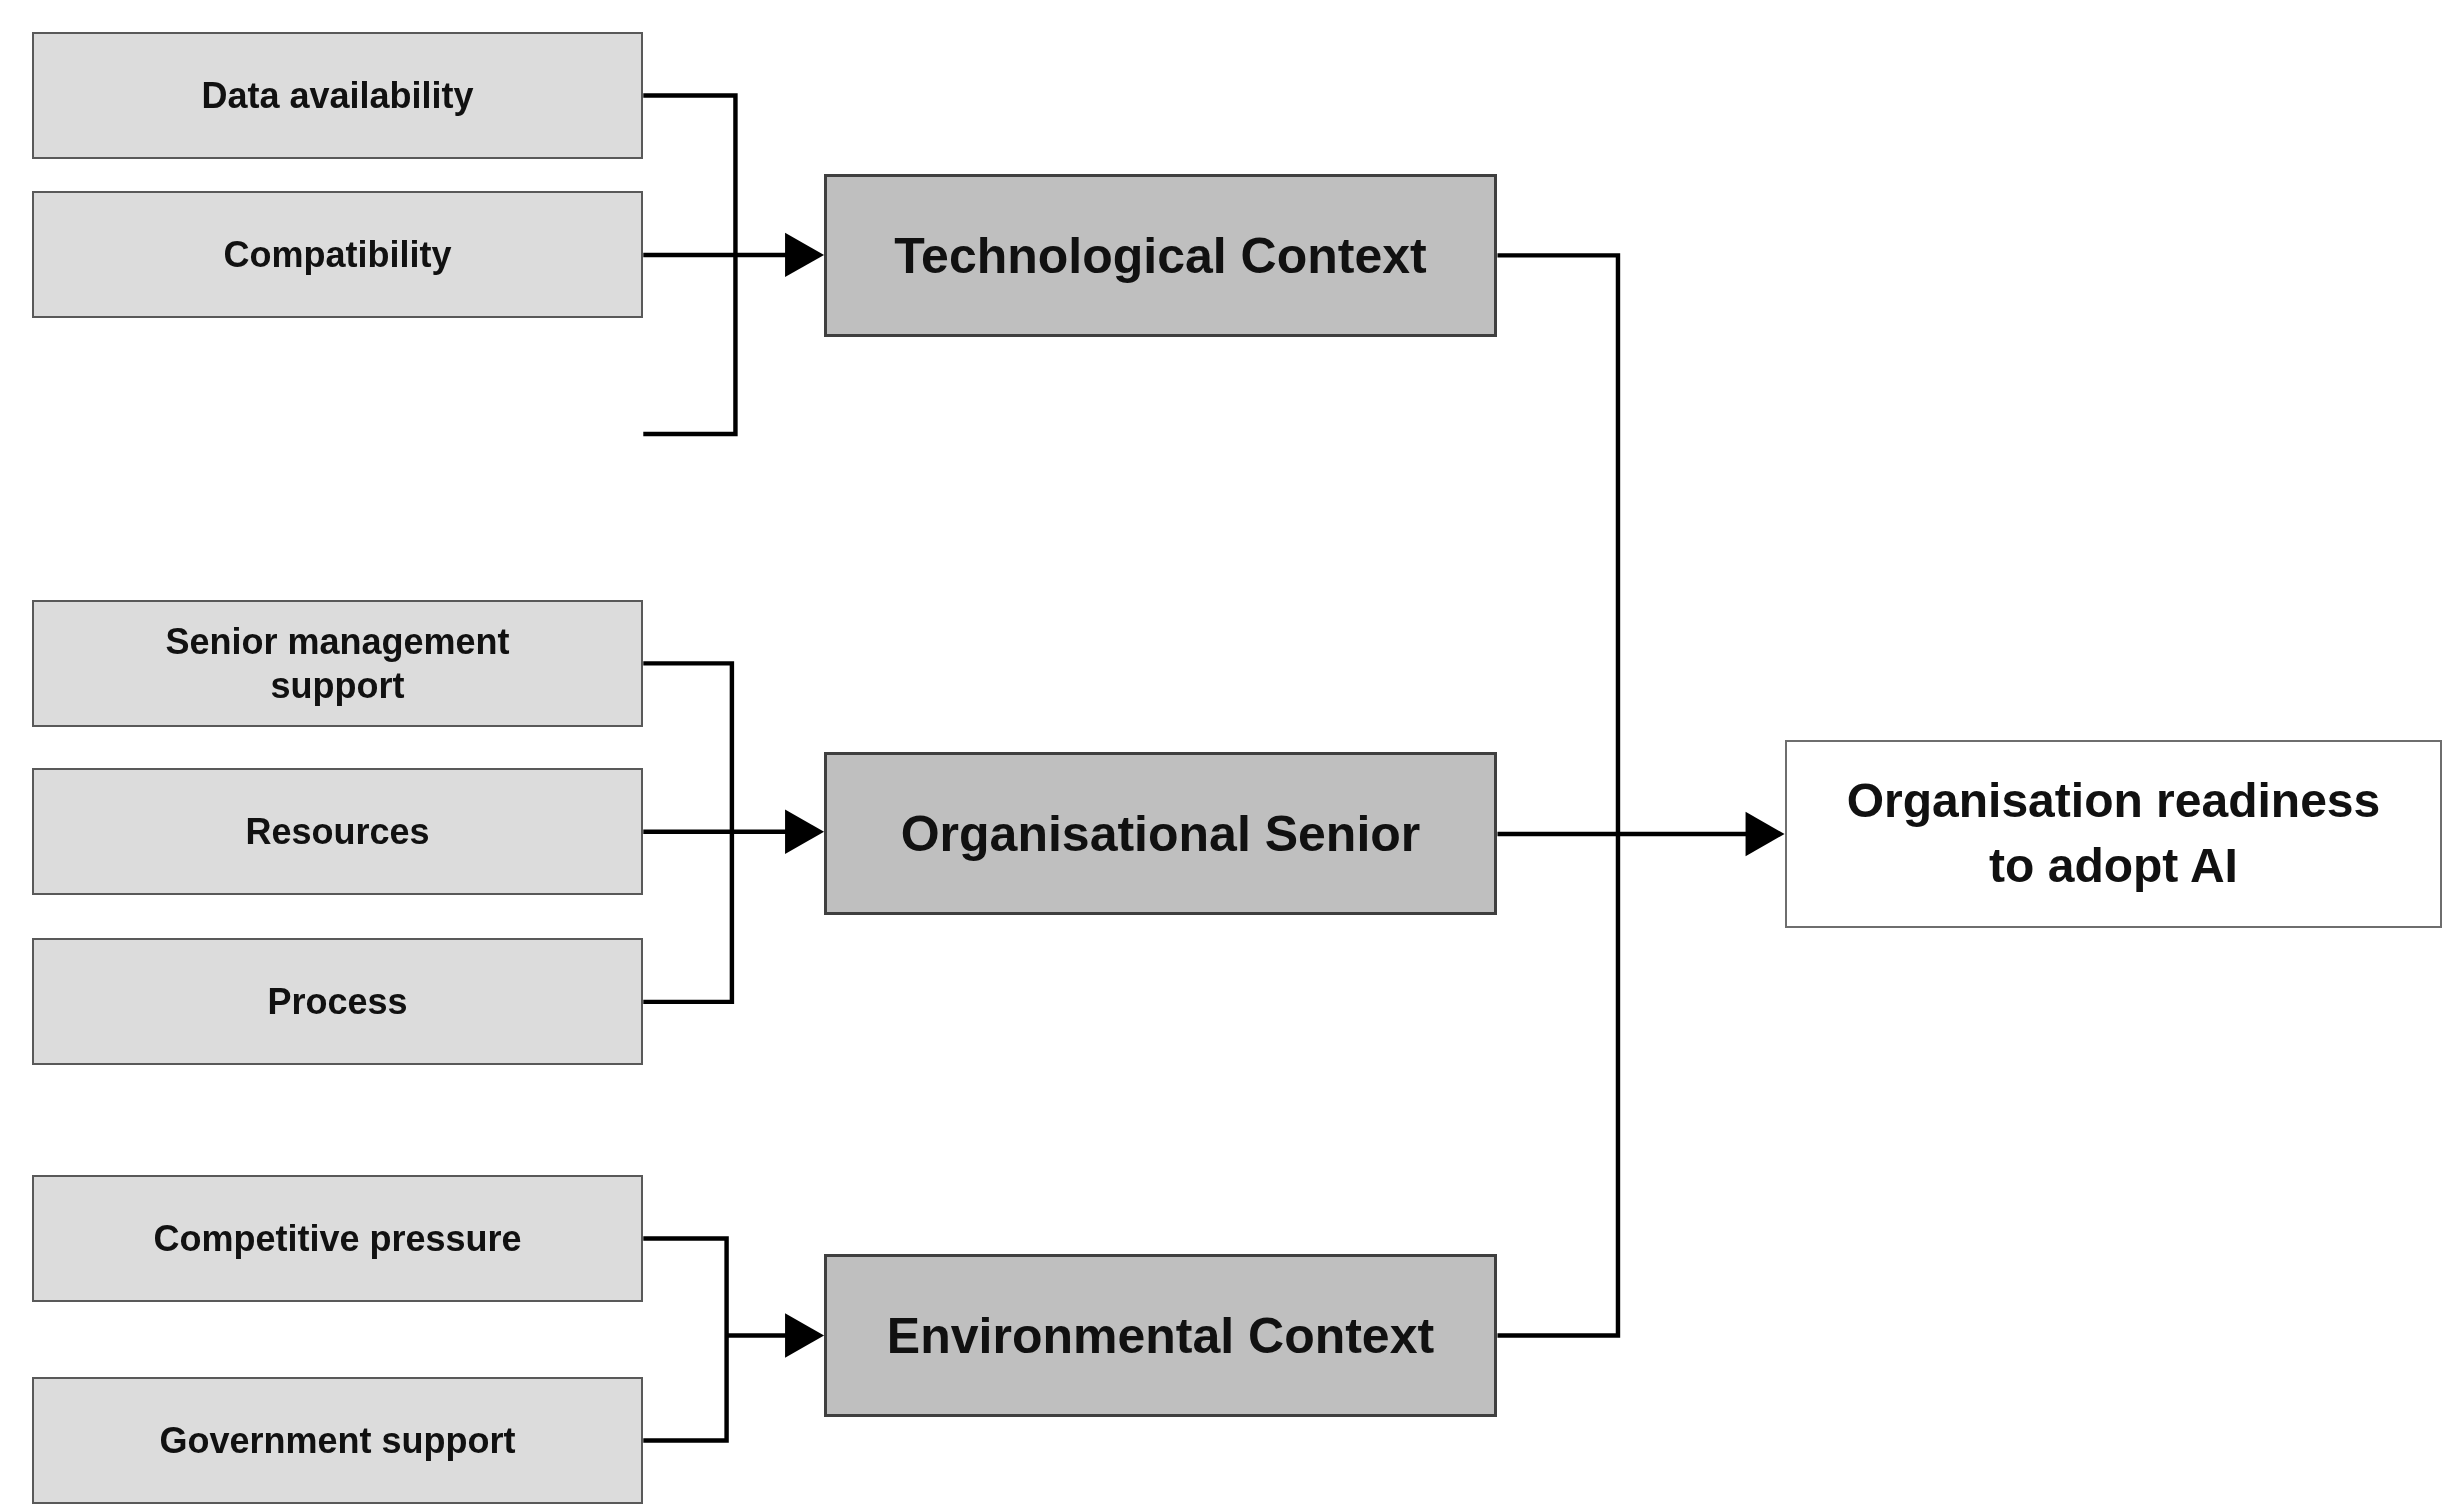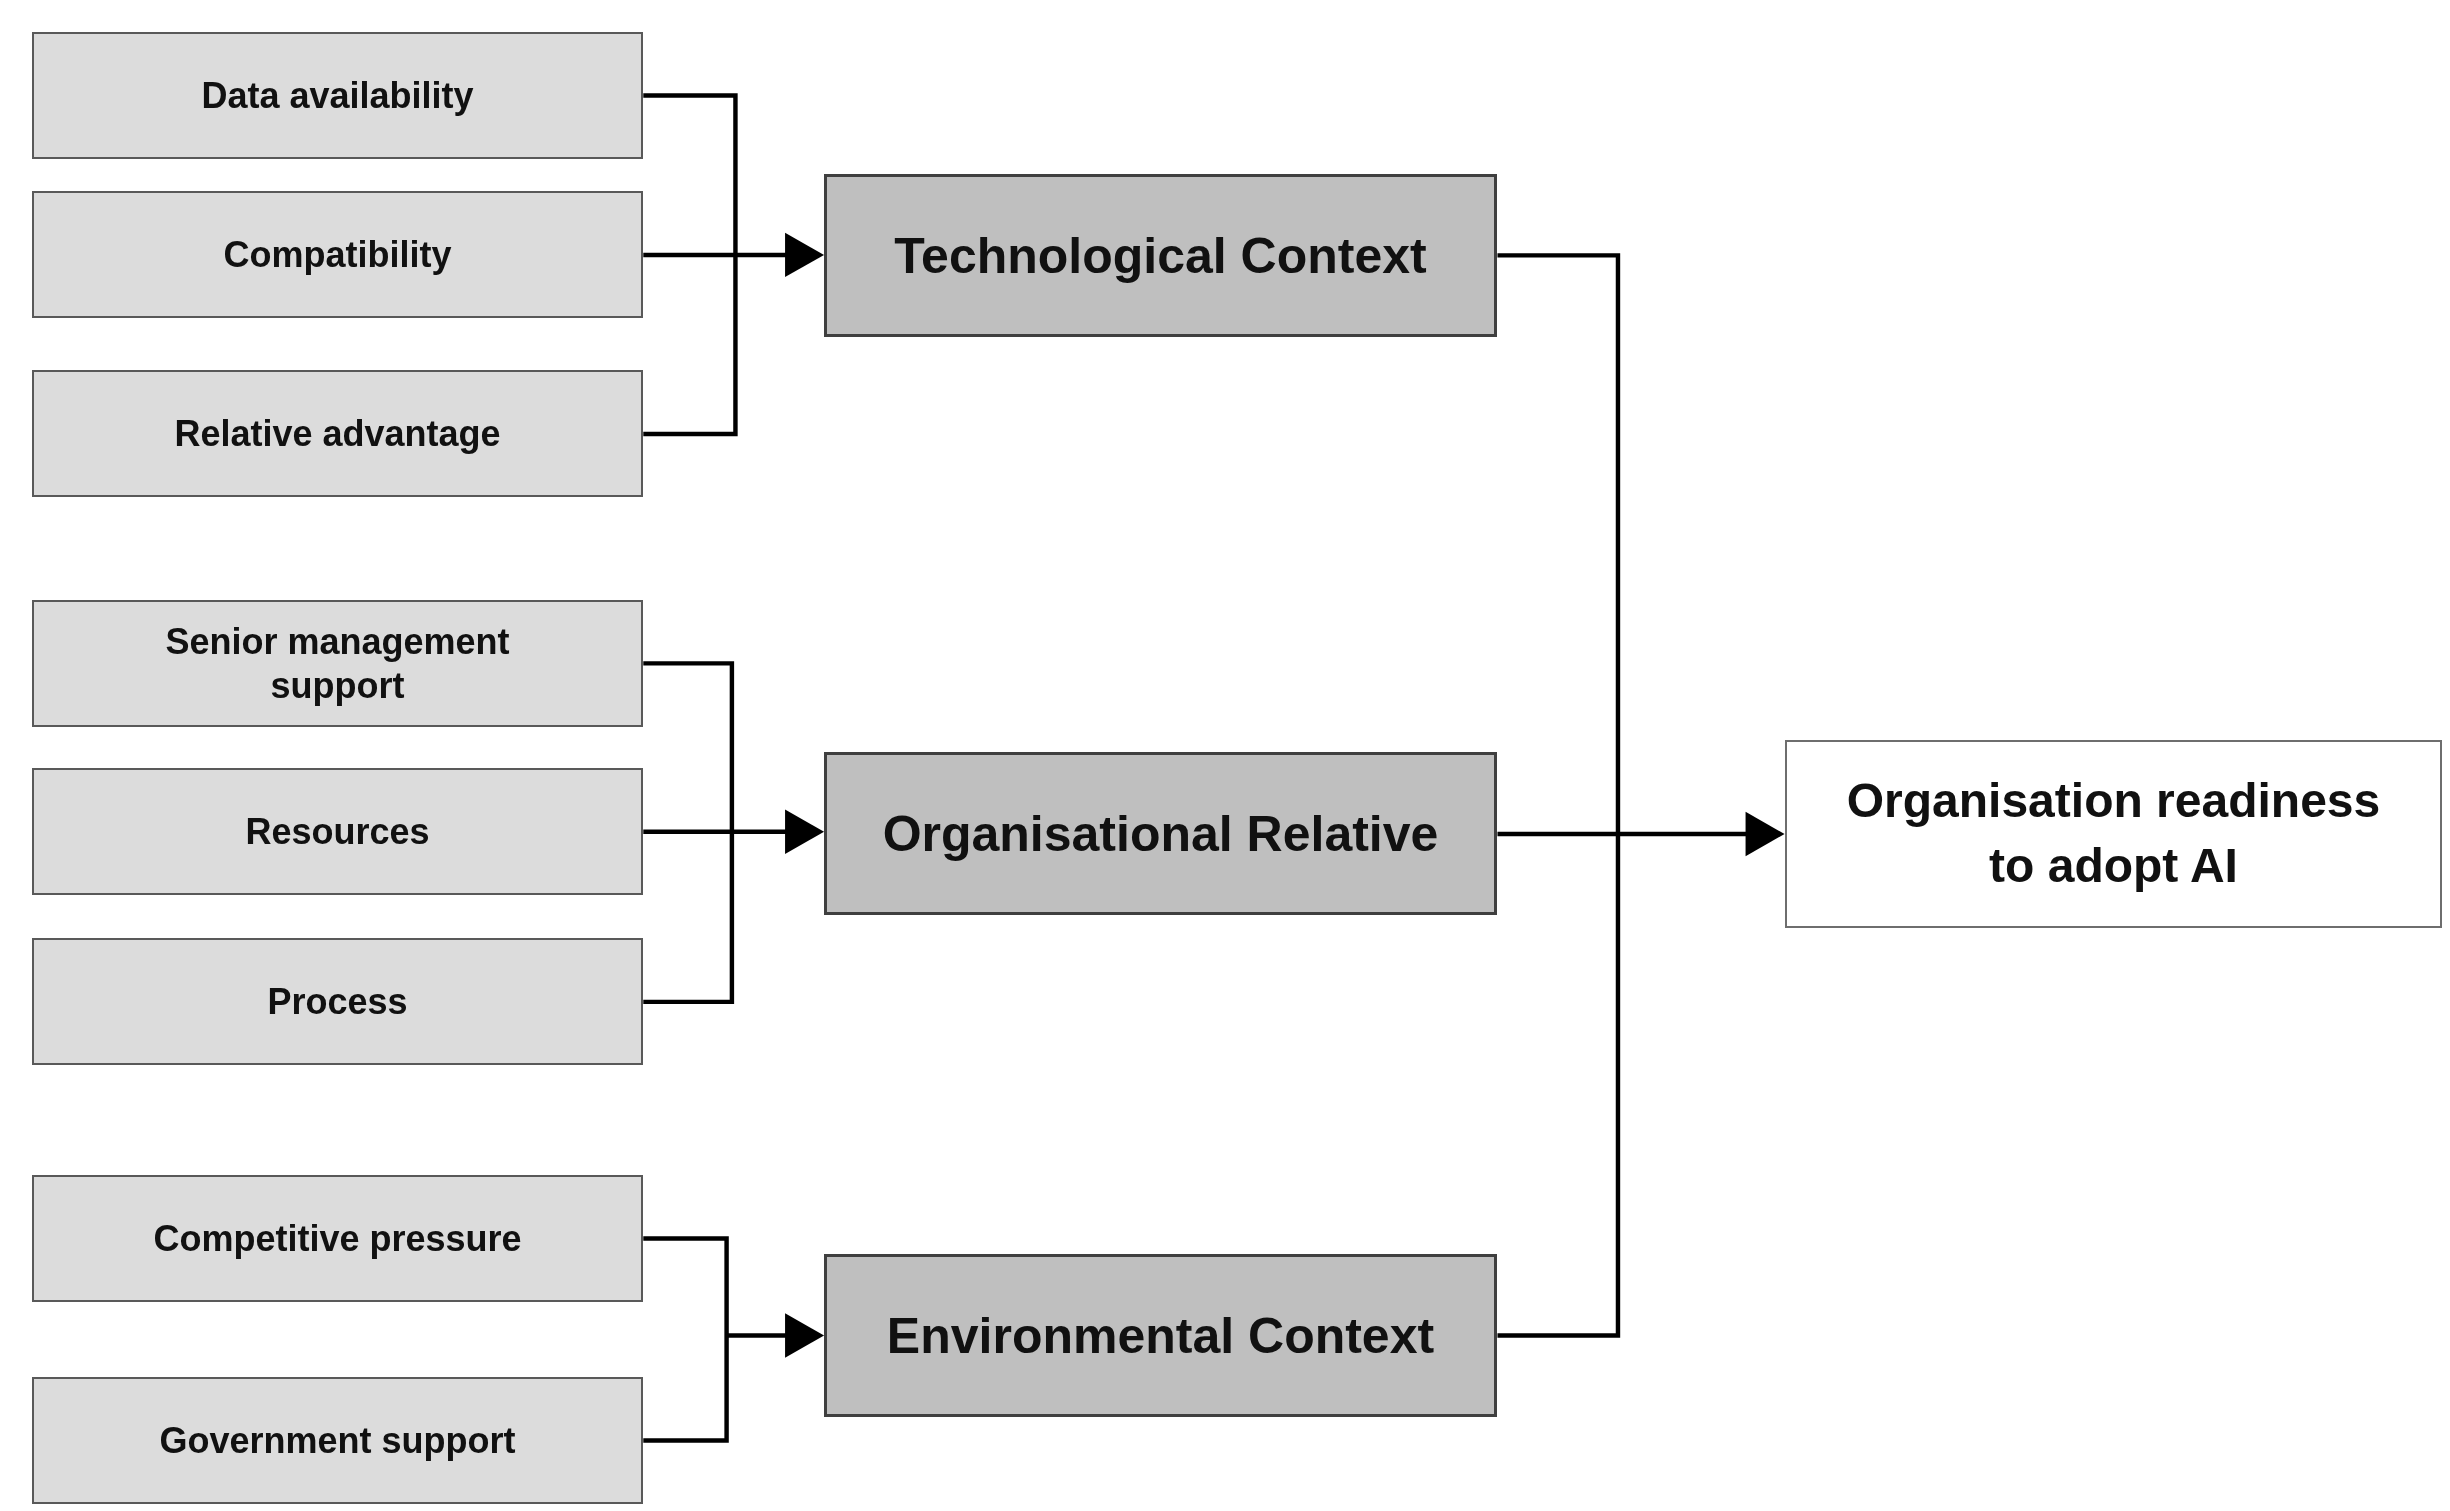--- a/index.html
+++ b/index.html
@@ -108,23 +108,20 @@
     <path class="connector-line" d="M1690 941 H1974"></path>
     <polygon class="arrow-head" points="2014,941 1970,916 1970,966"></polygon>
   </svg>
 
   <div class="box factor-box b1">
     <span class="label">Data availability</span>
   </div>
   <div class="box factor-box b2">
     <span class="label">Compatibility</span>
   </div>
-  <div class="box factor-box b3">
-    <span class="label">Relative advantage</span>
-  </div>
 
   <div class="box factor-box b4">
     <span class="label">Senior management
 support</span>
   </div>
   <div class="box factor-box b5">
     <span class="label">Resources</span>
   </div>
   <div class="box factor-box b6">
     <span class="label">Process</span>
@@ -134,21 +131,21 @@
     <span class="label">Government support</span>
   </div>
   <div class="box factor-box b7">
     <span class="label">Competitive pressure</span>
   </div>
 
   <div class="box context-box m1">
     <span class="label">Technological Context</span>
   </div>
   <div class="box context-box m2">
-    <span class="label">Organisational Relative</span>
+    <span class="label">Organisational Senior</span>
   </div>
   <div class="box context-box m3">
     <span class="label">Environmental Context</span>
   </div>
 
   <div class="box outcome-box out">
     <span class="label">Organisation readiness
 to adopt AI</span>
   </div>
 

